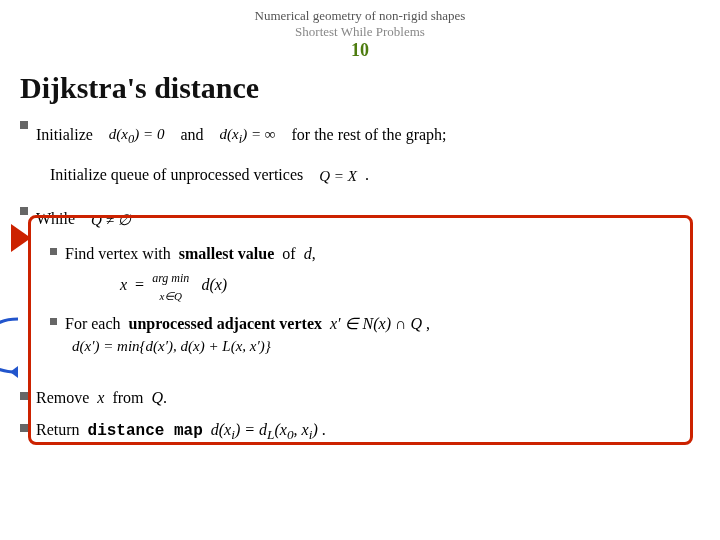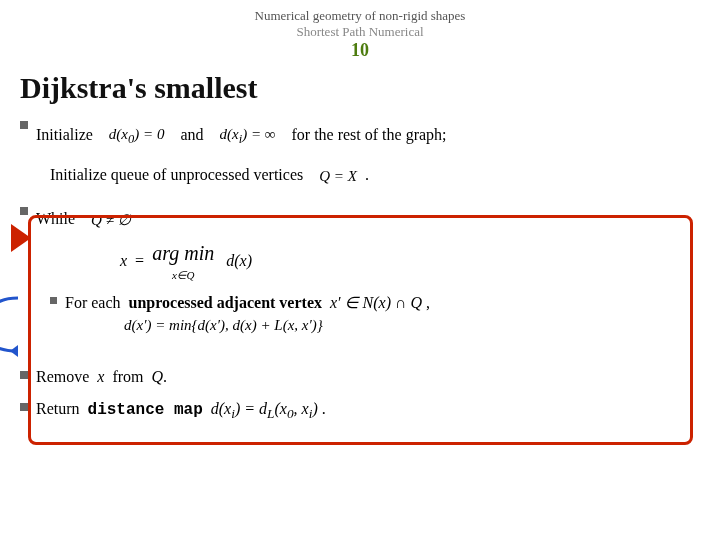--- a/index.html
+++ b/index.html
@@ -106,25 +106,25 @@
       vertical-align: middle;
       margin: 8px 4px;
     }
 
   </style>
 </head>
 <body>
 
 <div class="header">
   <span class="header-left">Numerical geometry of non-rigid shapes</span>
-  <span class="header-center">Shortest Path Numerical</span>
+  <span class="header-center">Shortest While Problems</span>
   <span class="header-right">10</span>
 </div>
 
-<div class="title">Dijkstra's smallest</div>
+<div class="title">Dijkstra's distance</div>
 
 <div class="content">
 
   <div class="algo-item" style="margin-bottom:0;">
     <span class="bullet-sq"></span>
     <span>
       <span>Initialize</span>
       &nbsp;
       <span class="math formula"><i>d</i>(<i>x</i><sub>0</sub>) = 0</span>
       &nbsp;
@@ -152,26 +152,35 @@
 
   <div class="algo-item" style="position:relative; margin-bottom:2px;">
     <span class="bullet-sq"></span>
     <span>
       <span>While</span>
       &nbsp;
       <span class="math formula"><i>Q</i> ≠ ∅</span>
     </span>
   </div>
 
+  <div class="algo-item indent1" style="margin-bottom:0;">
+    <span class="bullet-sq-sm"></span>
+    <span>
+      <span>Find vertex with</span>
+      &nbsp;<span style="font-weight:bold;">smallest value</span>&nbsp;
+      <span>of</span>
+      &nbsp;<span class="math"><i>d</i></span><span>,</span>
+    </span>
+  </div>
 
   <div style="margin: 2px 0 8px 100px; font-size:16px;">
     <span class="math"><i>x</i></span>
     &nbsp;=&nbsp;
     <span style="display:inline-block; vertical-align:middle; text-align:center;">
-      <span style="font-style:italic; font-size:20px;">arg min</span><br>
+      <span style="font-style:italic; font-size:12px;">arg min</span><br>
       <span style="font-style:italic; font-size:11px;">x∈Q</span>
     </span>
     &nbsp;
     <span class="math"><i>d</i>(<i>x</i>)</span>
   </div>
 
   <div class="algo-item indent1" style="margin-bottom:0; position:relative;">
 
     <svg style="position:absolute; left:-40px; top:2px;" width="50" height="65">
       <path d="M 38 5 Q 5 5 5 35 Q 5 58 38 58" stroke="#2255cc" stroke-width="3" fill="none"></path>
@@ -179,21 +188,21 @@
     </svg>
     <span class="bullet-sq-sm"></span>
     <span>
       <span>For each</span>
       &nbsp;<span style="font-weight:bold;">unprocessed adjacent vertex</span>&nbsp;
       <span class="math"><i>x</i>′ ∈ <i>N</i>(<i>x</i>) ∩ <i>Q</i></span>
       <span>,</span>
     </span>
   </div>
 
-  <div style="margin: 2px 0 6px 104px; font-size:15px; position:relative;">
+  <div style="margin: 2px 0 6px 52px; font-size:15px; position:relative;">
     <span class="math">
       <i>d</i>(<i>x</i>′) = min{<i>d</i>(<i>x</i>′),&nbsp;<i>d</i>(<i>x</i>) + <i>L</i>(<i>x</i>,&nbsp;<i>x</i>′)}
     </span>
     
     
   </div>
 
   <div class="algo-item" style="margin-bottom:2px; position:relative;margin-top:31px;">
     <span class="bullet-sq"></span>
     <span>

